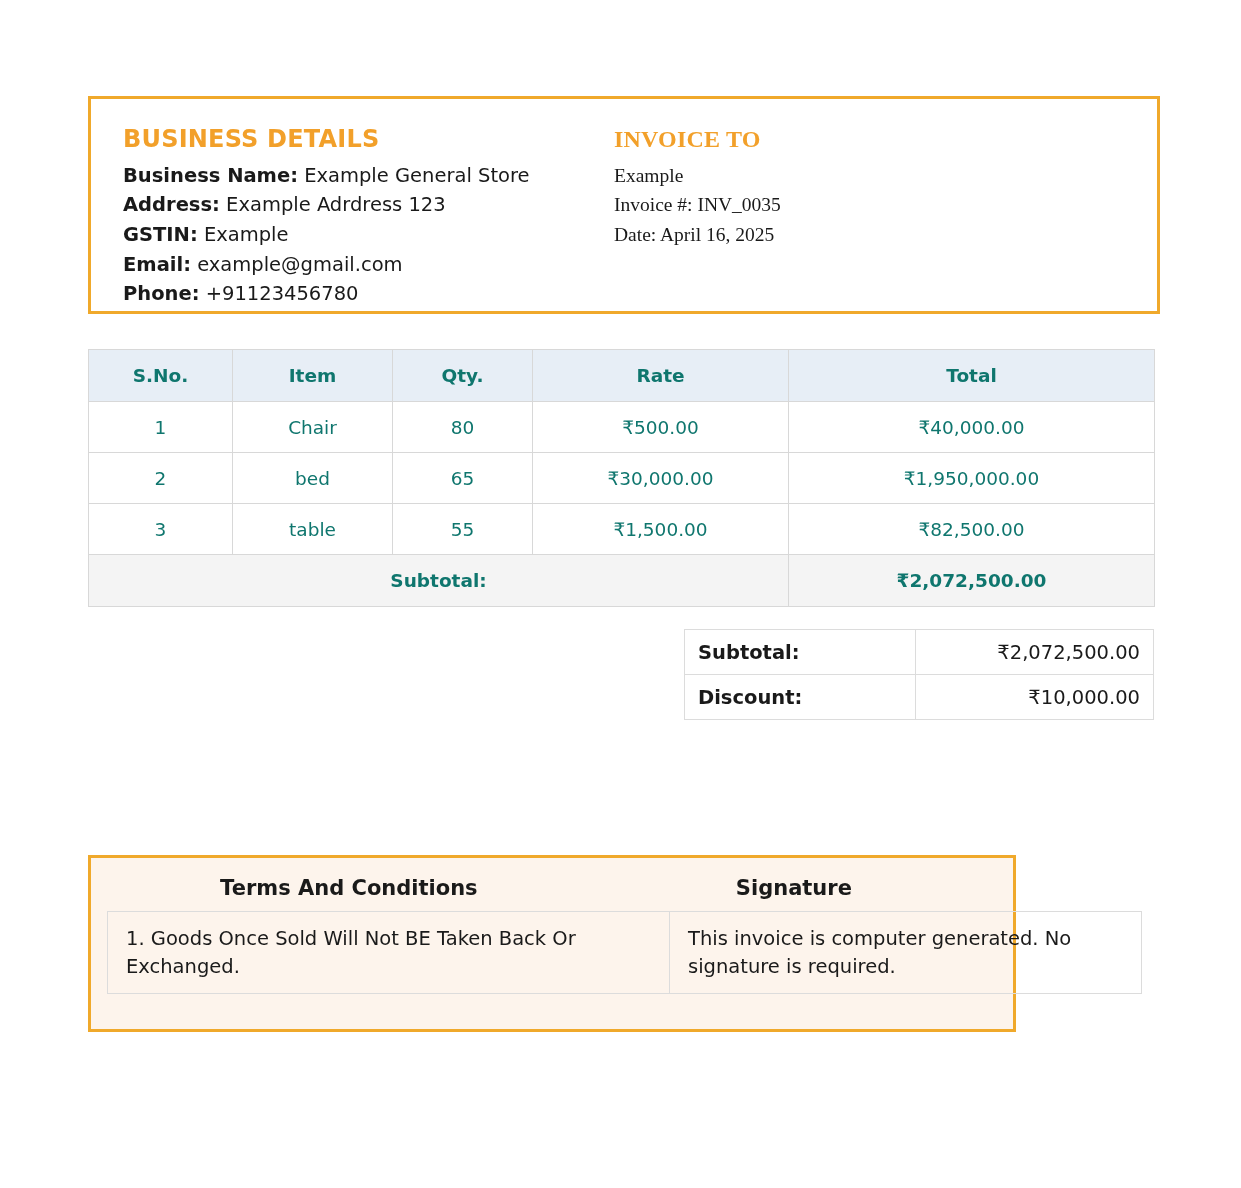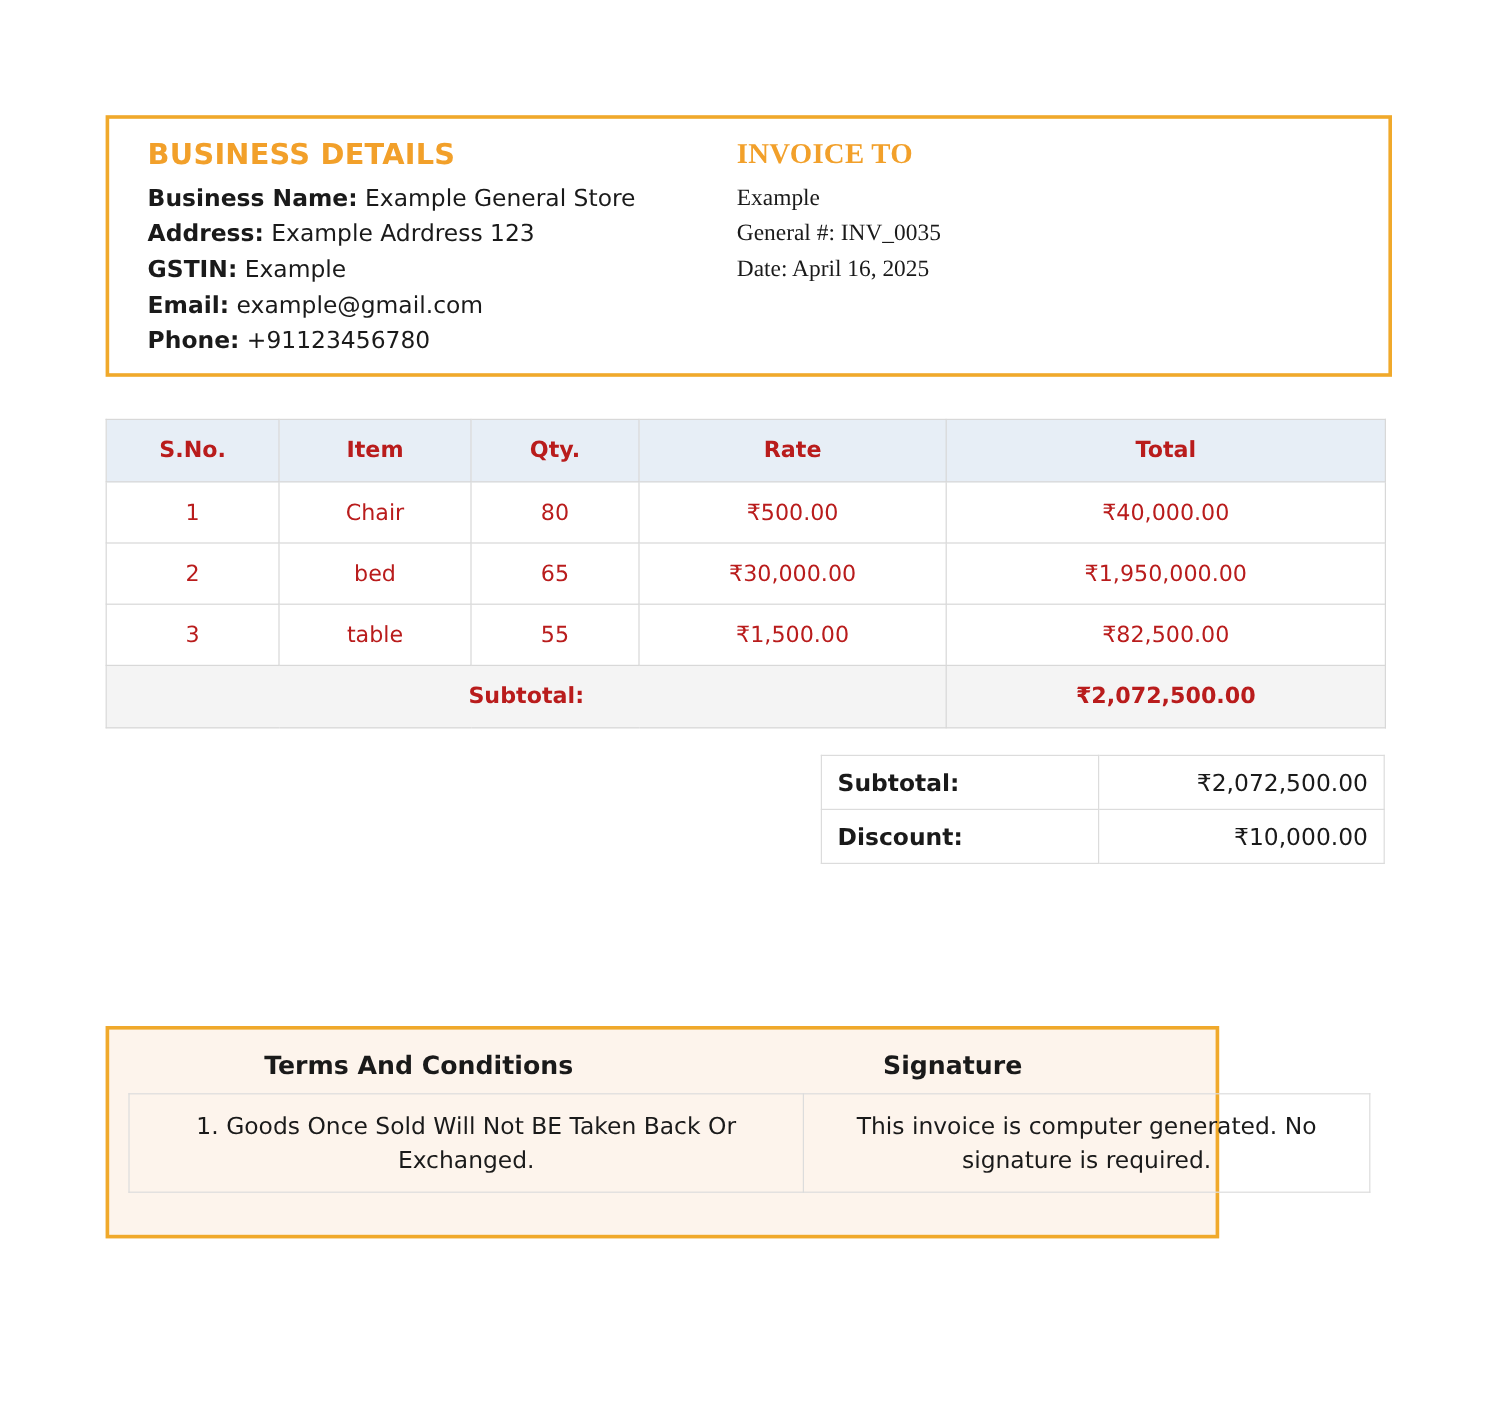--- a/index.html
+++ b/index.html
@@ -23,21 +23,21 @@
   
   .header-box {
     position: absolute;
     left: 88px;
     top: 96px;
     width: 1072px;
     height: 218px;
     border: 3px solid #f0a92b;
     background: #ffffff;
     display: flex;
-    padding: 16px 0 0 0;
+    padding: 26px 0 0 0;
   }
 
   .header-col {
     padding-left: 32px;
   }
   .header-col.left  { width: 505px; }
   .header-col.right { width: 520px; padding-left: 18px; font-family: Liberation Serif, serif; }
 
   .section-title {
     color: #f2a02a;
@@ -63,21 +63,21 @@
     top: 349px;
     width: 1066px;
     border-collapse: collapse;
     table-layout: fixed;
   }
   .items-table th,
   .items-table td {
     border: 1px solid #d8d8d8;
     text-align: center;
     font-size: 18.5px;
-    color: #b91c1c;
+    color: #0f766e;
     height: 51px;
     vertical-align: middle;
   }
   .items-table thead th {
     background: #e7eef6;
     font-weight: bold;
     font-size: 18.5px;
     height: 52px;
   }
   .col-sno   { width: 144px; }
@@ -149,21 +149,21 @@
   .footer-head.terms { width: 562px; }
   .footer-head.sign  { width: 472px; }
 
   .footer-table {
     width: 1034px;
     border-collapse: collapse;
     table-layout: fixed;
   }
   .footer-table td {
     border: 1px solid #dcdcdc;
-    text-align: center;
+    text-align: left;
     vertical-align: middle;
     font-size: 19.5px;
     line-height: 1.42;
     height: 82px;
     padding: 6px 18px;
     color: #1a1a1a;
   }
   .footer-table td.terms-cell { width: 562px; }
   .footer-table td.sign-cell  { width: 472px; }
 </style>
@@ -195,21 +195,21 @@
       </div>
       <div class="info-line">
         <span class="lbl">Phone:</span>
         <span>+91123456780</span>
       </div>
     </div>
 
     <div class="header-col right">
       <div class="section-title">INVOICE TO</div>
       <div class="info-line">Example</div>
-      <div class="info-line">General #: INV_0035</div>
+      <div class="info-line">Invoice #: INV_0035</div>
       <div class="info-line">Date: April 16, 2025</div>
     </div>
 
   </div>
 
   <table class="items-table">
     <thead>
       <tr>
         <th class="col-sno">S.No.</th>
         <th class="col-item">Item</th>

